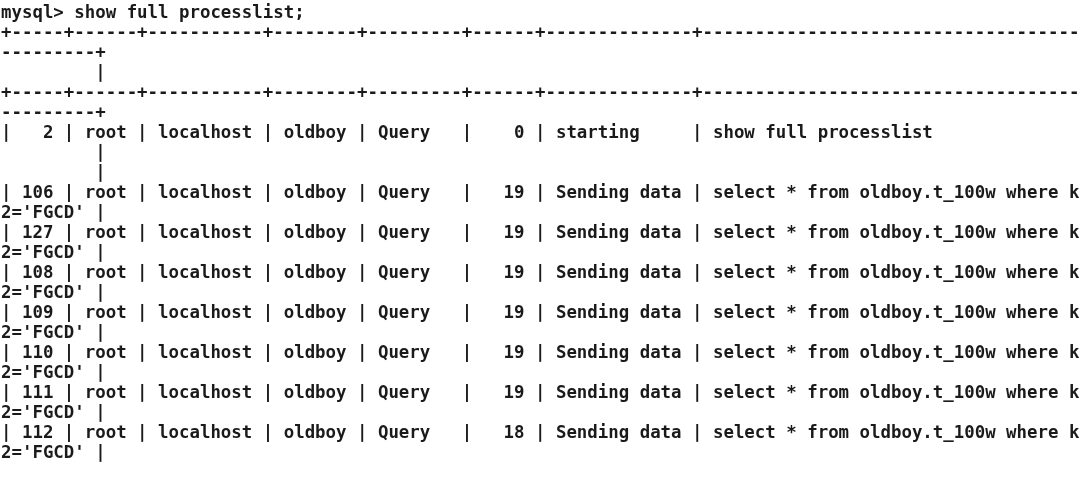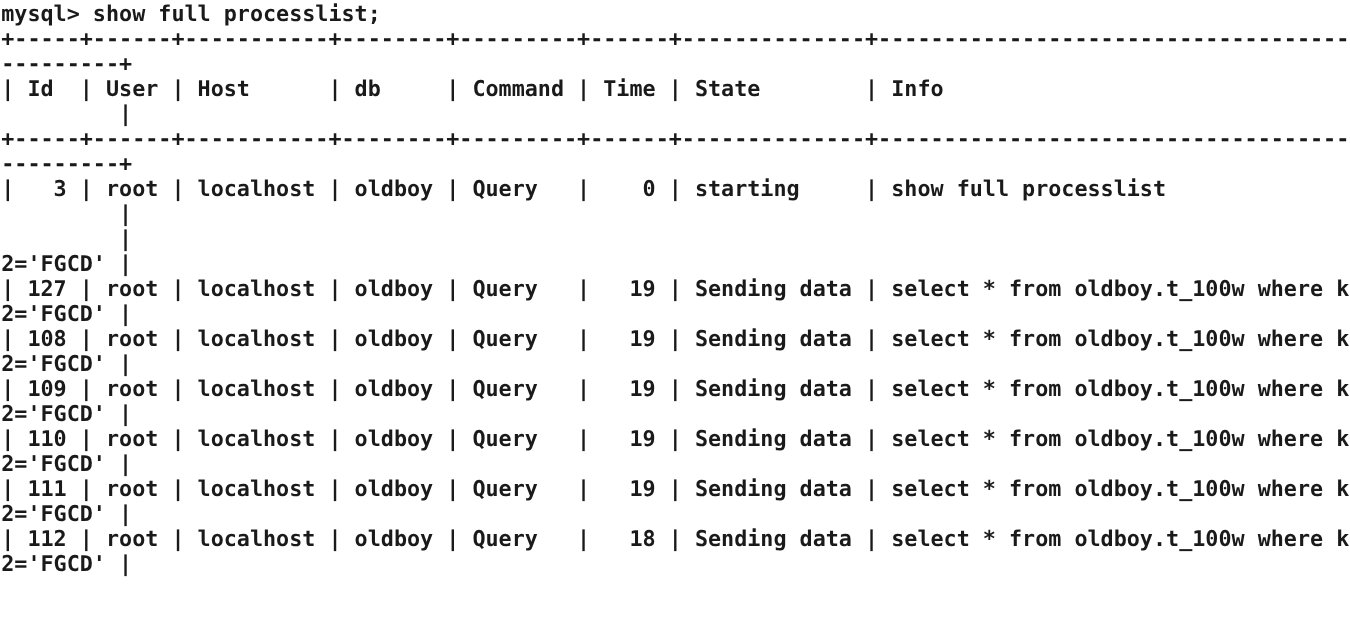--- a/index.html
+++ b/index.html
@@ -26,27 +26,27 @@
     height: 20px;
   }
 </style>
 </head>
 <body>
 
 <div class="terminal">
   <div class="tl">mysql&gt; show full processlist;</div>
   <div class="tl">+-----+------+-----------+--------+---------+------+--------------+------------------------------------</div>
   <div class="tl">---------+</div>
-  <div class="tl">| Id  | User | Host      | db     | Command | Time | State        | Info</div>
   <div class="tl">         |</div>
   <div class="tl">+-----+------+-----------+--------+---------+------+--------------+------------------------------------</div>
   <div class="tl">---------+</div>
-  <div class="tl">|   3 | root | localhost | oldboy | Query   |    0 | starting     | show full processlist</div>
+  <div class="tl">|   2 | root | localhost | oldboy | Query   |    0 | starting     | show full processlist</div>
   <div class="tl">         |</div>
   <div class="tl">         |</div>
+  <div class="tl">| 106 | root | localhost | oldboy | Query   |   19 | Sending data | select * from oldboy.t_100w where k</div>
   <div class="tl">2='FGCD' |</div>
   <div class="tl">| 127 | root | localhost | oldboy | Query   |   19 | Sending data | select * from oldboy.t_100w where k</div>
   <div class="tl">2='FGCD' |</div>
   <div class="tl">| 108 | root | localhost | oldboy | Query   |   19 | Sending data | select * from oldboy.t_100w where k</div>
   <div class="tl">2='FGCD' |</div>
   <div class="tl">| 109 | root | localhost | oldboy | Query   |   19 | Sending data | select * from oldboy.t_100w where k</div>
   <div class="tl">2='FGCD' |</div>
   <div class="tl">| 110 | root | localhost | oldboy | Query   |   19 | Sending data | select * from oldboy.t_100w where k</div>
   <div class="tl">2='FGCD' |</div>
   <div class="tl">| 111 | root | localhost | oldboy | Query   |   19 | Sending data | select * from oldboy.t_100w where k</div>

